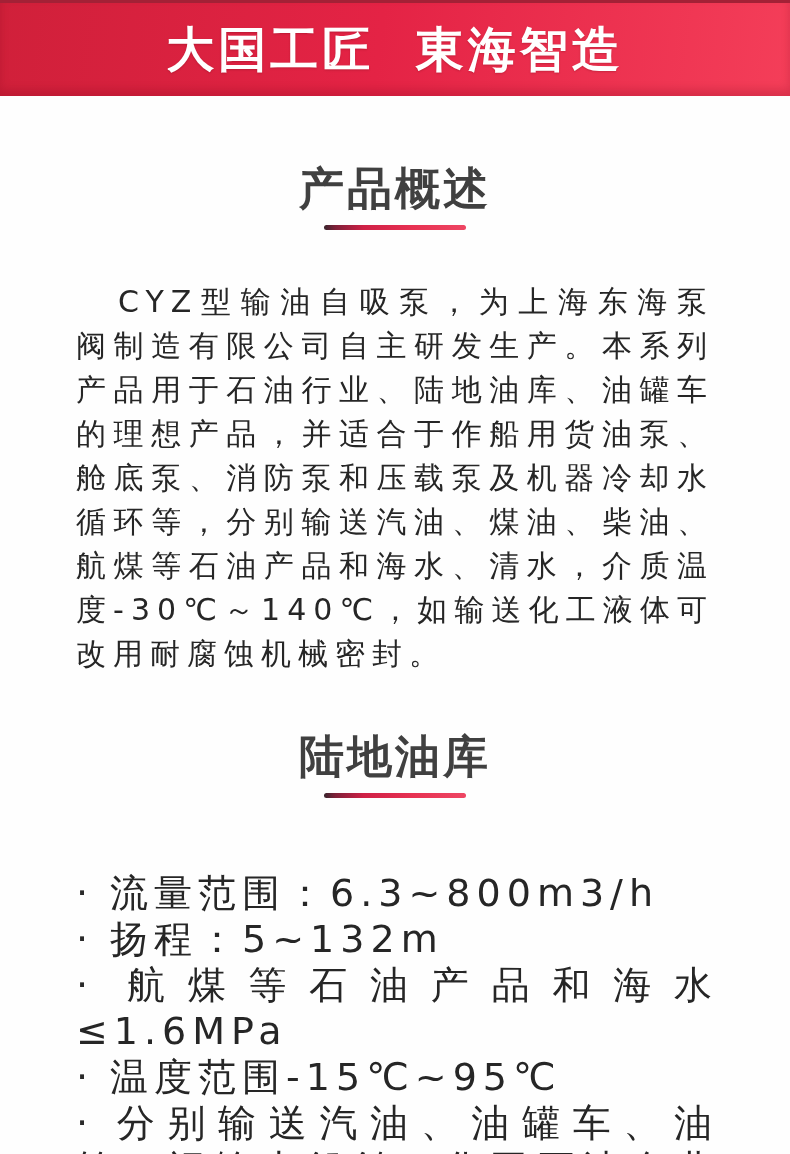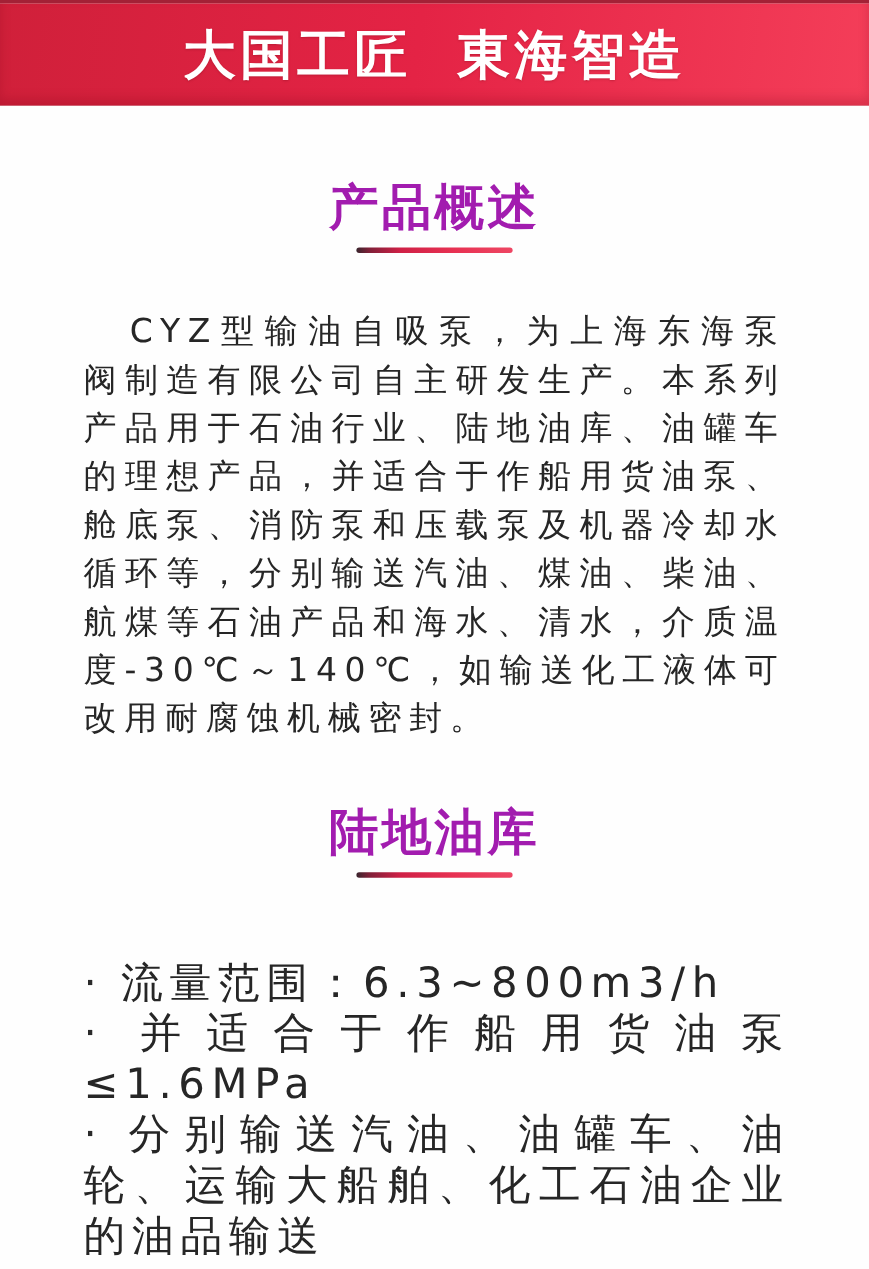--- a/index.html
+++ b/index.html
@@ -38,21 +38,21 @@
     text-shadow: 0 1px 2px rgba(90, 0, 15, 0.25);
   }
 
   
   .heading {
     margin: 0;
     text-align: center;
     font-size: 45px;
     line-height: 45px;
     font-weight: 900;
-    color: #a21caf;
+    color: #404040;
     letter-spacing: 3px;
   }
   .section-overview .heading { padding-top: 70px; }
   .section-working .heading { padding-top: 58px; }
   .underline {
     width: 142px;
     height: 5px;
     margin: 14px auto 0;
     border-radius: 3px;
     background: linear-gradient(90deg,
@@ -102,18 +102,20 @@
     <div class="underline"></div>
     <p class="para">CYZ型输油自吸泵，为上海东海泵阀制造有限公司自主研发生产。本系列产品用于石油行业、陆地油库、油罐车的理想产品，并适合于作船用货油泵、舱底泵、消防泵和压载泵及机器冷却水循环等，分别输送汽油、煤油、柴油、航煤等石油产品和海水、清水，介质温度-30℃～140℃，如输送化工液体可改用耐腐蚀机械密封。</p>
   </section>
 
   <section class="section-working">
     <h2 class="heading">陆地油库</h2>
     <div class="underline"></div>
 
     <ul class="cond-list">
       <li><span class="bullet">·</span><span>流量范围：6.3~800m3/h</span></li>
-      <li><span class="bullet">·</span><span>并适合于作船用货油泵≤1.6MPa</span></li>
+      <li><span class="bullet">·</span><span>扬程：5~132m</span></li>
+      <li><span class="bullet">·</span><span>航煤等石油产品和海水≤1.6MPa</span></li>
+      <li><span class="bullet">·</span><span>温度范围-15℃~95℃</span></li>
       <li><span class="bullet">·</span><span>分别输送汽油、油罐车、油轮、运输大船舶、化工石油企业的油品输送</span></li>
     </ul>
   </section>
 
 </div>
 
 </body></html>

